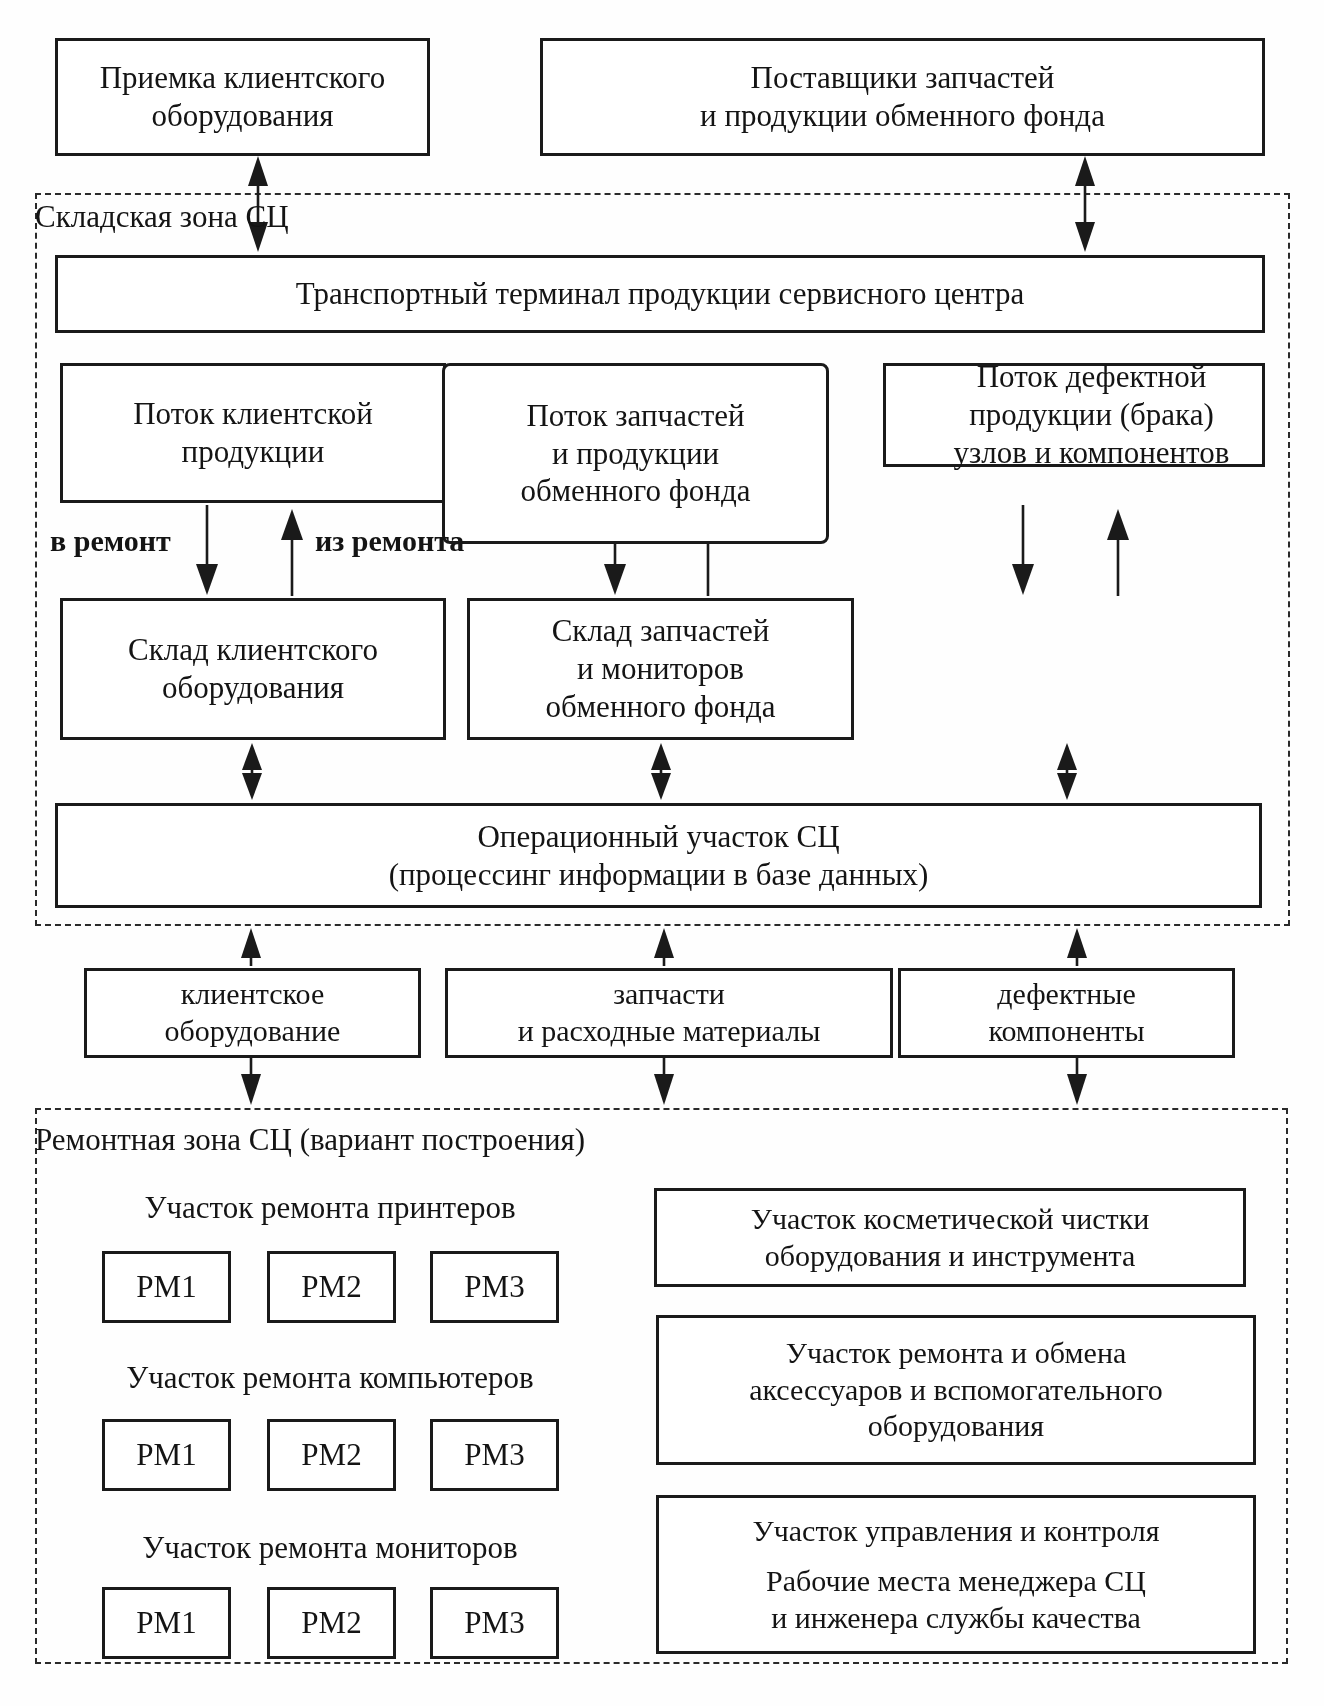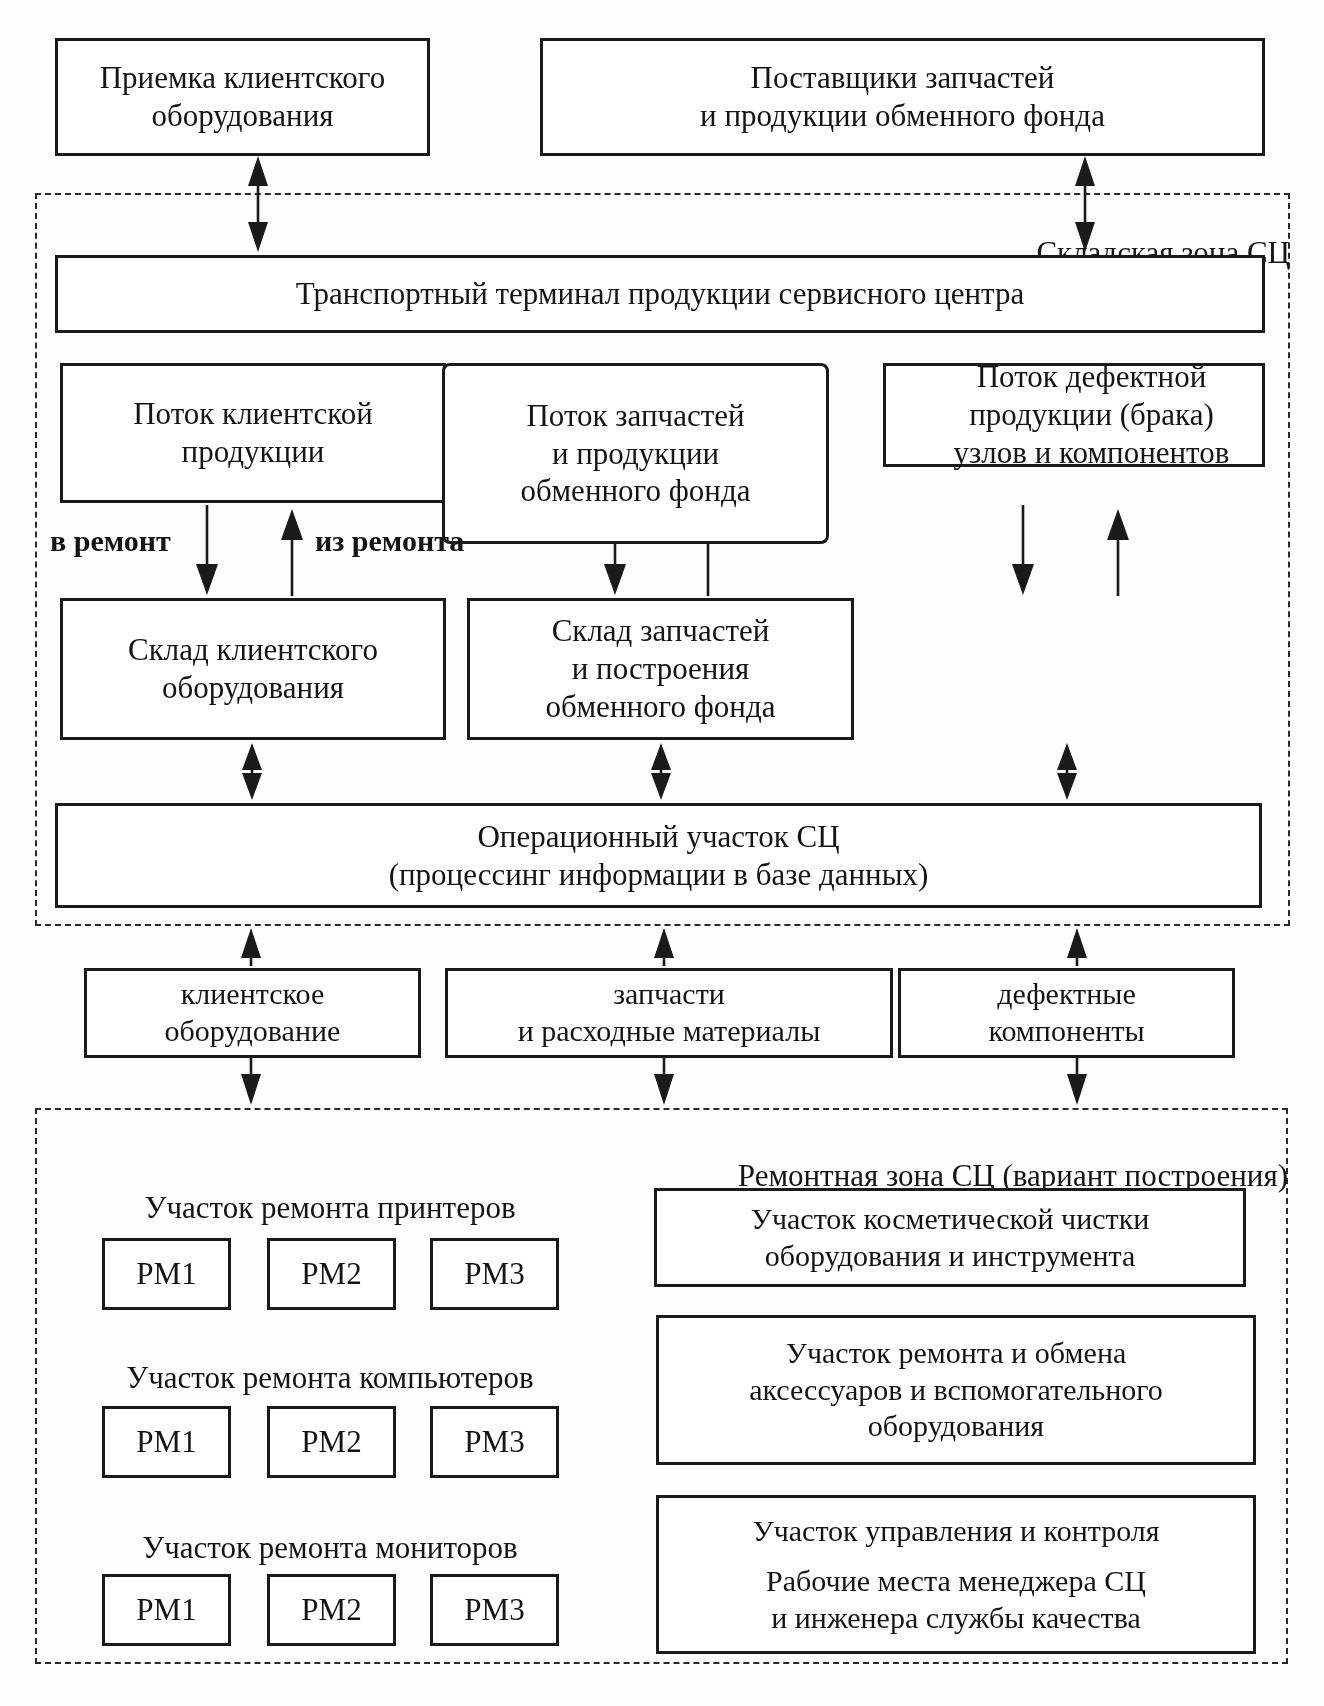--- a/index.html
+++ b/index.html
@@ -11,29 +11,29 @@
   .box{
     position:absolute;box-sizing:border-box;border:3px solid #1a1a1a;background:#fff;
     display:flex;align-items:center;justify-content:center;text-align:center;
     font-size:31px;line-height:1.22;z-index:3;
   }
   .box > span{white-space:pre-line;display:block;padding:0 6px;}
   .zone{
     position:absolute;box-sizing:border-box;border:2.5px dashed #2a2a2a;background:transparent;z-index:1;
   }
   .zone-title{
-    position:absolute;text-align:right;font-size:31px;z-index:3;white-space:pre-line;margin-top:36px;
+    position:absolute;text-align:left;font-size:31px;z-index:3;white-space:pre-line;
   }
   .flow-label{
     position:absolute;font-size:30px;font-weight:bold;z-index:3;white-space:pre-line;
   }
   .group-label{
     position:absolute;text-align:center;font-size:31px;z-index:3;white-space:pre-line;
   }
-  .pm{font-size:31px;}
+  .pm{font-size:31px;margin-top:13px;}
   .stack{display:flex;flex-direction:column;gap:14px;}
   svg.arrows{position:absolute;left:0;top:0;z-index:2;}
   svg.arrows line{stroke:#1a1a1a;stroke-width:2.6;}
   svg.arrows polygon{fill:#1a1a1a;}
 </style>
 </head>
 <body>
 
 <div class="stage">
 
@@ -153,21 +153,21 @@
 
   <div class="flow-label" style="left:50px;top:524px;width:150px;">в ремонт</div>
   <div class="flow-label" style="left:315px;top:524px;width:180px;">из ремонта</div>
 
   <div class="box" style="left:60px;top:598px;width:386px;height:142px;">
     <span>Склад клиентского
 оборудования</span>
   </div>
   <div class="box" style="left:467px;top:598px;width:387px;height:142px;">
     <span>Склад запчастей
-и построения
+и мониторов
 обменного фонда</span>
   </div>
 
   <div class="box" style="left:55px;top:803px;width:1207px;height:105px;">
     <span>Операционный участок СЦ
 (процессинг информации в базе данных)</span>
   </div>
 
   <div class="box" style="left:84px;top:968px;width:337px;height:90px;font-size:30px;">
     <span>клиентское

